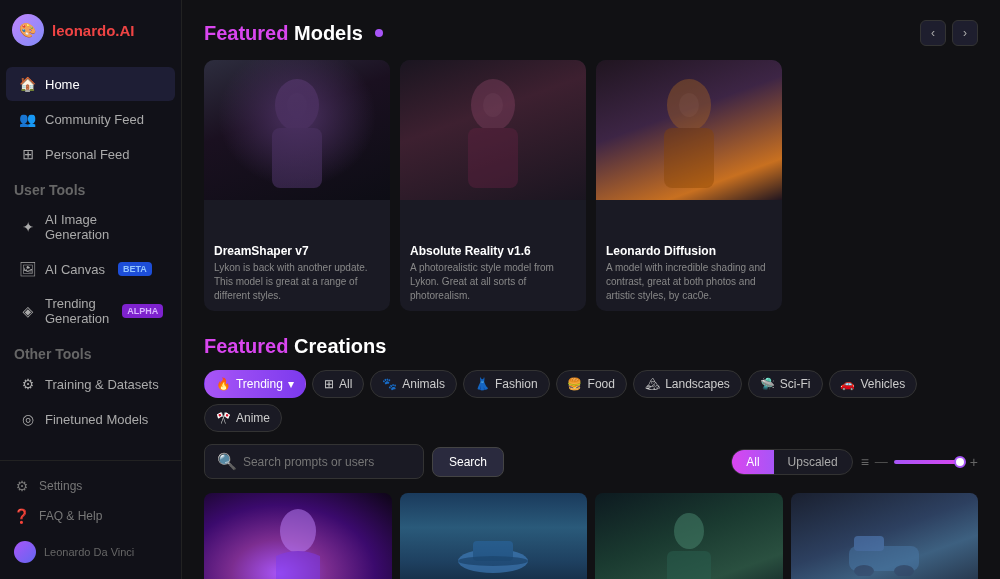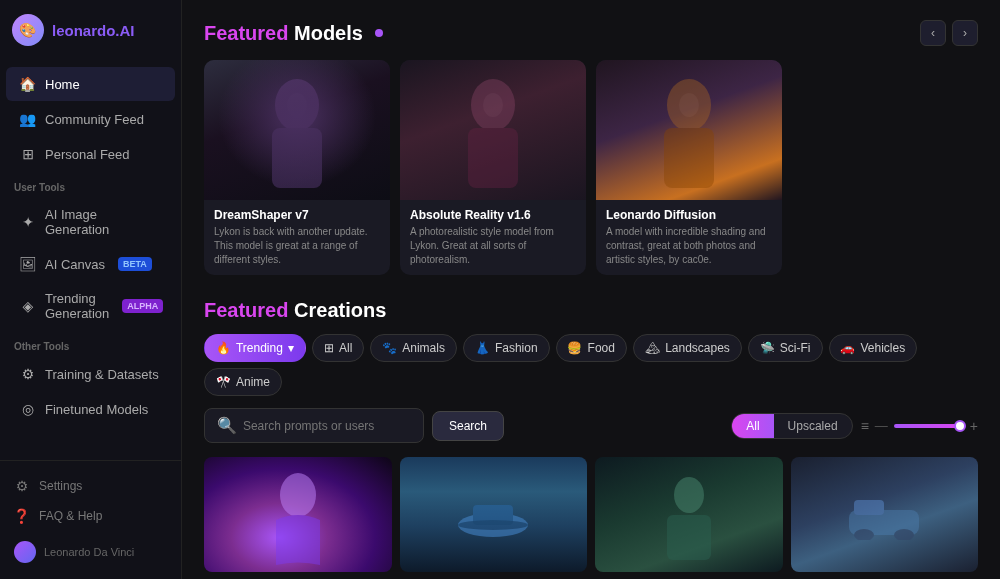--- a/index.html
+++ b/index.html
@@ -37,21 +37,21 @@
       background: linear-gradient(135deg, #c084fc, #818cf8);
       display: flex; align-items: center; justify-content: center;
       font-size: 14px;
     }
     .logo-text {
       font-size: 15px;
       font-weight: 600;
       color: #fff;
     }
     .logo-text span {
-      color: #8b5cf6;
+      color: #ef4444;
     }
     .sidebar-nav {
       flex: 1;
       overflow-y: auto;
       padding: 6px 0;
     }
     .nav-item {
       display: flex;
       align-items: center;
       gap: 9px;
@@ -66,21 +66,21 @@
     .nav-item.active { background: #1e1e35; color: #fff; }
     .nav-icon {
       width: 16px;
       height: 16px;
       display: flex; align-items: center; justify-content: center;
       font-size: 14px;
       flex-shrink: 0;
     }
     .section-label {
       padding: 10px 14px 4px;
-      font-size: 10px;
+      font-size: 14px;
       font-weight: 600;
       color: #666;
       text-transform: none;
       letter-spacing: 0;
     }
     .badge {
       font-size: 9px;
       padding: 2px 5px;
       border-radius: 4px;
       font-weight: 700;
@@ -171,20 +171,21 @@
       border-radius: 10px;
       overflow: hidden;
       cursor: pointer;
     }
     .model-img-placeholder {
       width: 100%;
       height: 140px;
     }
     .model-info {
       padding: 8px 10px;
+      margin-top: 36px;
     }
     .model-name {
       font-size: 12px;
       font-weight: 600;
       color: #fff;
       margin-bottom: 3px;
     }
     .model-desc {
       font-size: 10px;
       color: #888;

